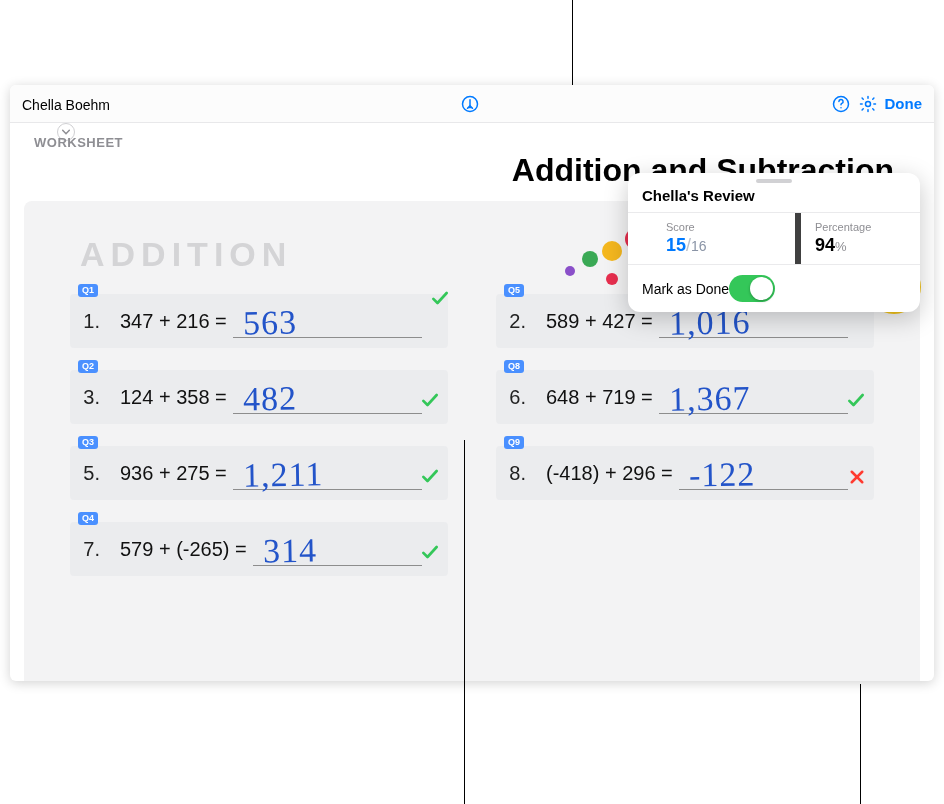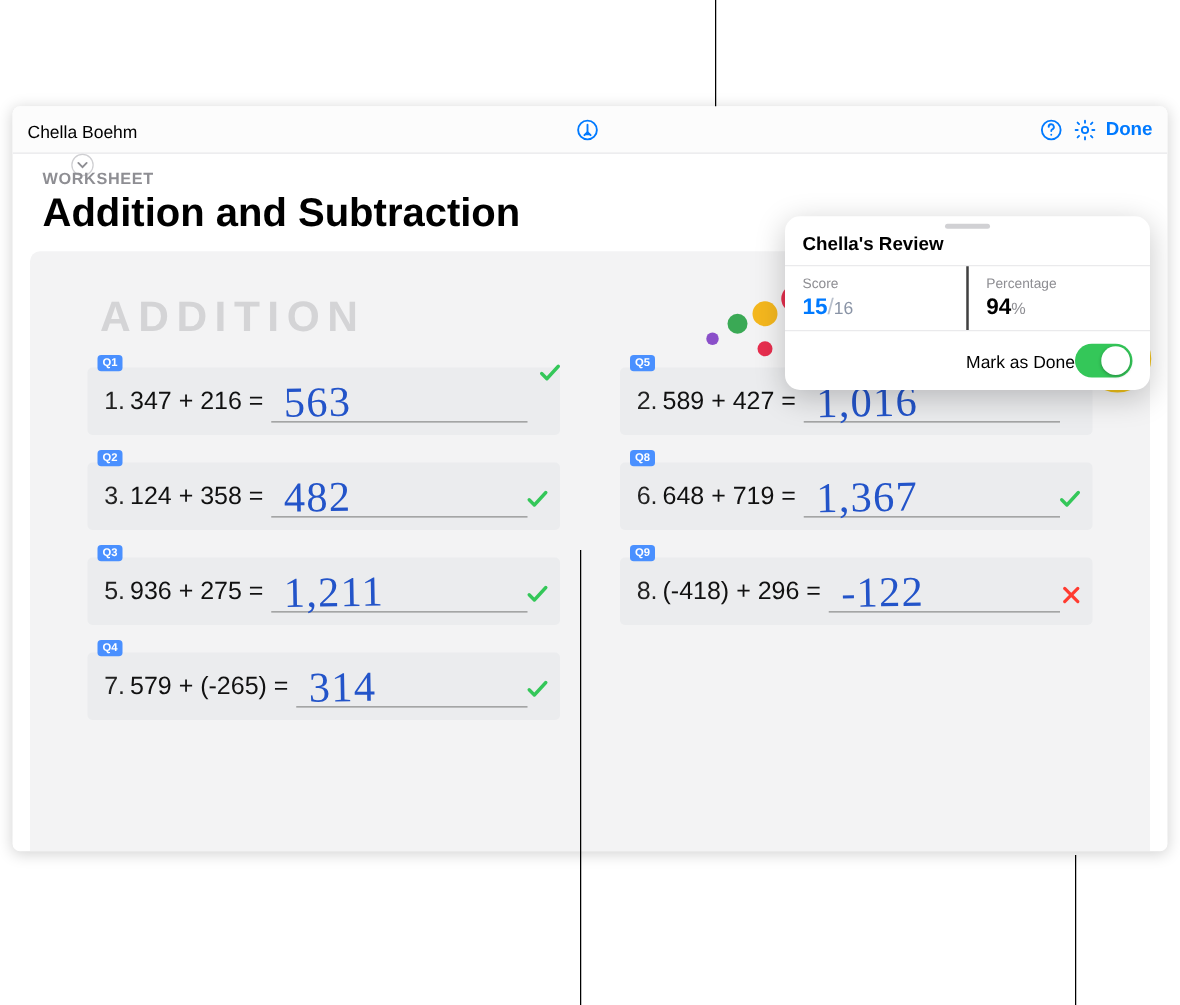--- a/index.html
+++ b/index.html
@@ -15,54 +15,54 @@
   .toolbar { display: flex; align-items: center; height: 38px; padding: 0 12px; border-bottom: 1px solid #e8e8ea; background: #fcfcfc; }
   .toolbar .left { display: flex; align-items: center; gap: 10px; flex-direction: column; }
   .toolbar .center { flex: 1; display: flex; justify-content: center; }
   .toolbar .right { display: flex; align-items: center; gap: 7px; }
   .icon-blue { color: #007aff; }
   .student-name { font-size: 14px; color: #000; }
   .done-btn { font-size: 15px; font-weight: 600; color: #007aff; cursor: pointer; }
 
   .content { position: relative; height: calc(100% - 38px); overflow: hidden; }
   .breadcrumb { padding: 12px 24px 0 24px; font-size: 13px; font-weight: 600; letter-spacing: 0.5px; color: #8e8e93; text-transform: uppercase; }
-  .title { padding: 2px 40px 12px 24px; font-size: 32px; font-weight: 800; color: #000; }
+  .title { padding: 2px 40px 12px 24px; font-size: 32px; font-weight: 800; color: #000; text-align: right; }
 
   .sheet { margin: 0 14px; background: #f3f3f4; border-radius: 8px 8px 0 0; padding: 20px 0 0 0; position: relative; height: 480px; }
   .section-heading { font-size: 34px; font-weight: 700; letter-spacing: 6px; color: #d4d4d6; padding: 14px 0 6px 56px; font-family: Liberation Sans, sans-serif; }
   
   .bubbles { position: absolute; right: 0; top: 0; width: 480px; height: 180px; pointer-events: none; }
   .bubble { position: absolute; border-radius: 50%; }
 
   .grid { display: flex; gap: 48px; padding: 14px 46px 0 46px; }
   .col { flex: 1; display: flex; flex-direction: column; gap: 22px; }
   .qrow { display: flex; align-items: center; background: #ebecee; border-radius: 4px; padding: 4px 6px; position: relative; height: 54px; }
   .qnum { font-size: 20px; color: #222; width: 24px; text-align: right; margin-right: 2px; position: relative; }
   .qbadge { position: absolute; top: -10px; left: 8px; background: #4a90ff; color: #fff; font-size: 9px; font-weight: 700; padding: 1px 4px; border-radius: 3px; line-height: 1.2; }
-  .qtext { font-size: 20px; color: #111; margin-left: 2px; white-space: nowrap; }
+  .qtext { font-size: 20px; color: #111; margin-left: 18px; white-space: nowrap; }
   .answer-wrap { flex: 1; margin-left: 6px; position: relative; height: 100%; }
   .answer-line { position: absolute; bottom: 6px; left: 0; right: 20px; height: 1px; background: #8d8d8d; }
   .answer { position: absolute; left: 10px; bottom: 2px; font-family: "Bradley Hand", "Comic Sans MS", cursive; font-size: 34px; color: #2354c9; font-weight: 500; letter-spacing: 1px; transform: rotate(-1deg); white-space: nowrap; }
   .mark { position: absolute; right: -2px; top: -6px; }
   .mark.inline { position: absolute; right: 8px; bottom: 10px; top: auto; }
 
   .review-panel { position: absolute; right: 14px; top: 50px; width: 292px; background: #fff; border-radius: 12px; box-shadow: 0 6px 24px rgba(0,0,0,0.22); z-index: 20; }
   .grabber { width: 36px; height: 4px; background: #d1d1d4; border-radius: 2px; margin: 6px auto 4px auto; }
   .review-title { font-size: 15px; font-weight: 700; padding: 0 14px 8px 14px; }
   .review-stats { display: flex; border: 1px solid #eaeaec; border-left: none; border-right: none; }
-  .stat { flex: 1; padding: 8px 14px; }
-  .stat + .stat { border-left: 2px solid #404040; }
+  .stat { flex: 1; padding: 8px 14px; margin-left: 24px; }
+  .stat + .stat { border-left: 6px solid #404040; }
   .stat-label { font-size: 11px; color: #8e8e93; margin-bottom: 2px; }
   .stat-val { font-size: 18px; font-weight: 700; }
   .score-got { color: #007aff; }
   .score-slash { color: #b9c0cc; font-weight: 500; }
   .score-total { color: #8a94a6; font-weight: 500; font-size: 14px; }
   .pct-num { color: #000; }
   .pct-sym { color: #8e8e93; font-size: 13px; font-weight: 500; }
-  .review-done { display: flex; align-items: center; justify-content: flex-end; padding: 10px 14px; }
+  .review-done { display: flex; align-items: center; justify-content: flex-start; padding: 10px 14px; }
   .review-done-label { font-size: 14px; }
   .toggle { width: 46px; height: 27px; background: #34c759; border-radius: 14px; position: relative; cursor: pointer; }
   .toggle-knob { position: absolute; right: 2px; top: 2px; width: 23px; height: 23px; background: #fff; border-radius: 50%; box-shadow: 0 1px 3px rgba(0,0,0,0.3); }
 
   .nav-button-hidden { position: absolute; left: 662px; top: 92px; color: #8e8e93; font-size: 15px; z-index: 5; }
 
   svg.ic { width: 20px; height: 20px; display: block; }
   svg.check { width: 20px; height: 20px; }
   svg.wrong { width: 18px; height: 18px; }
 

